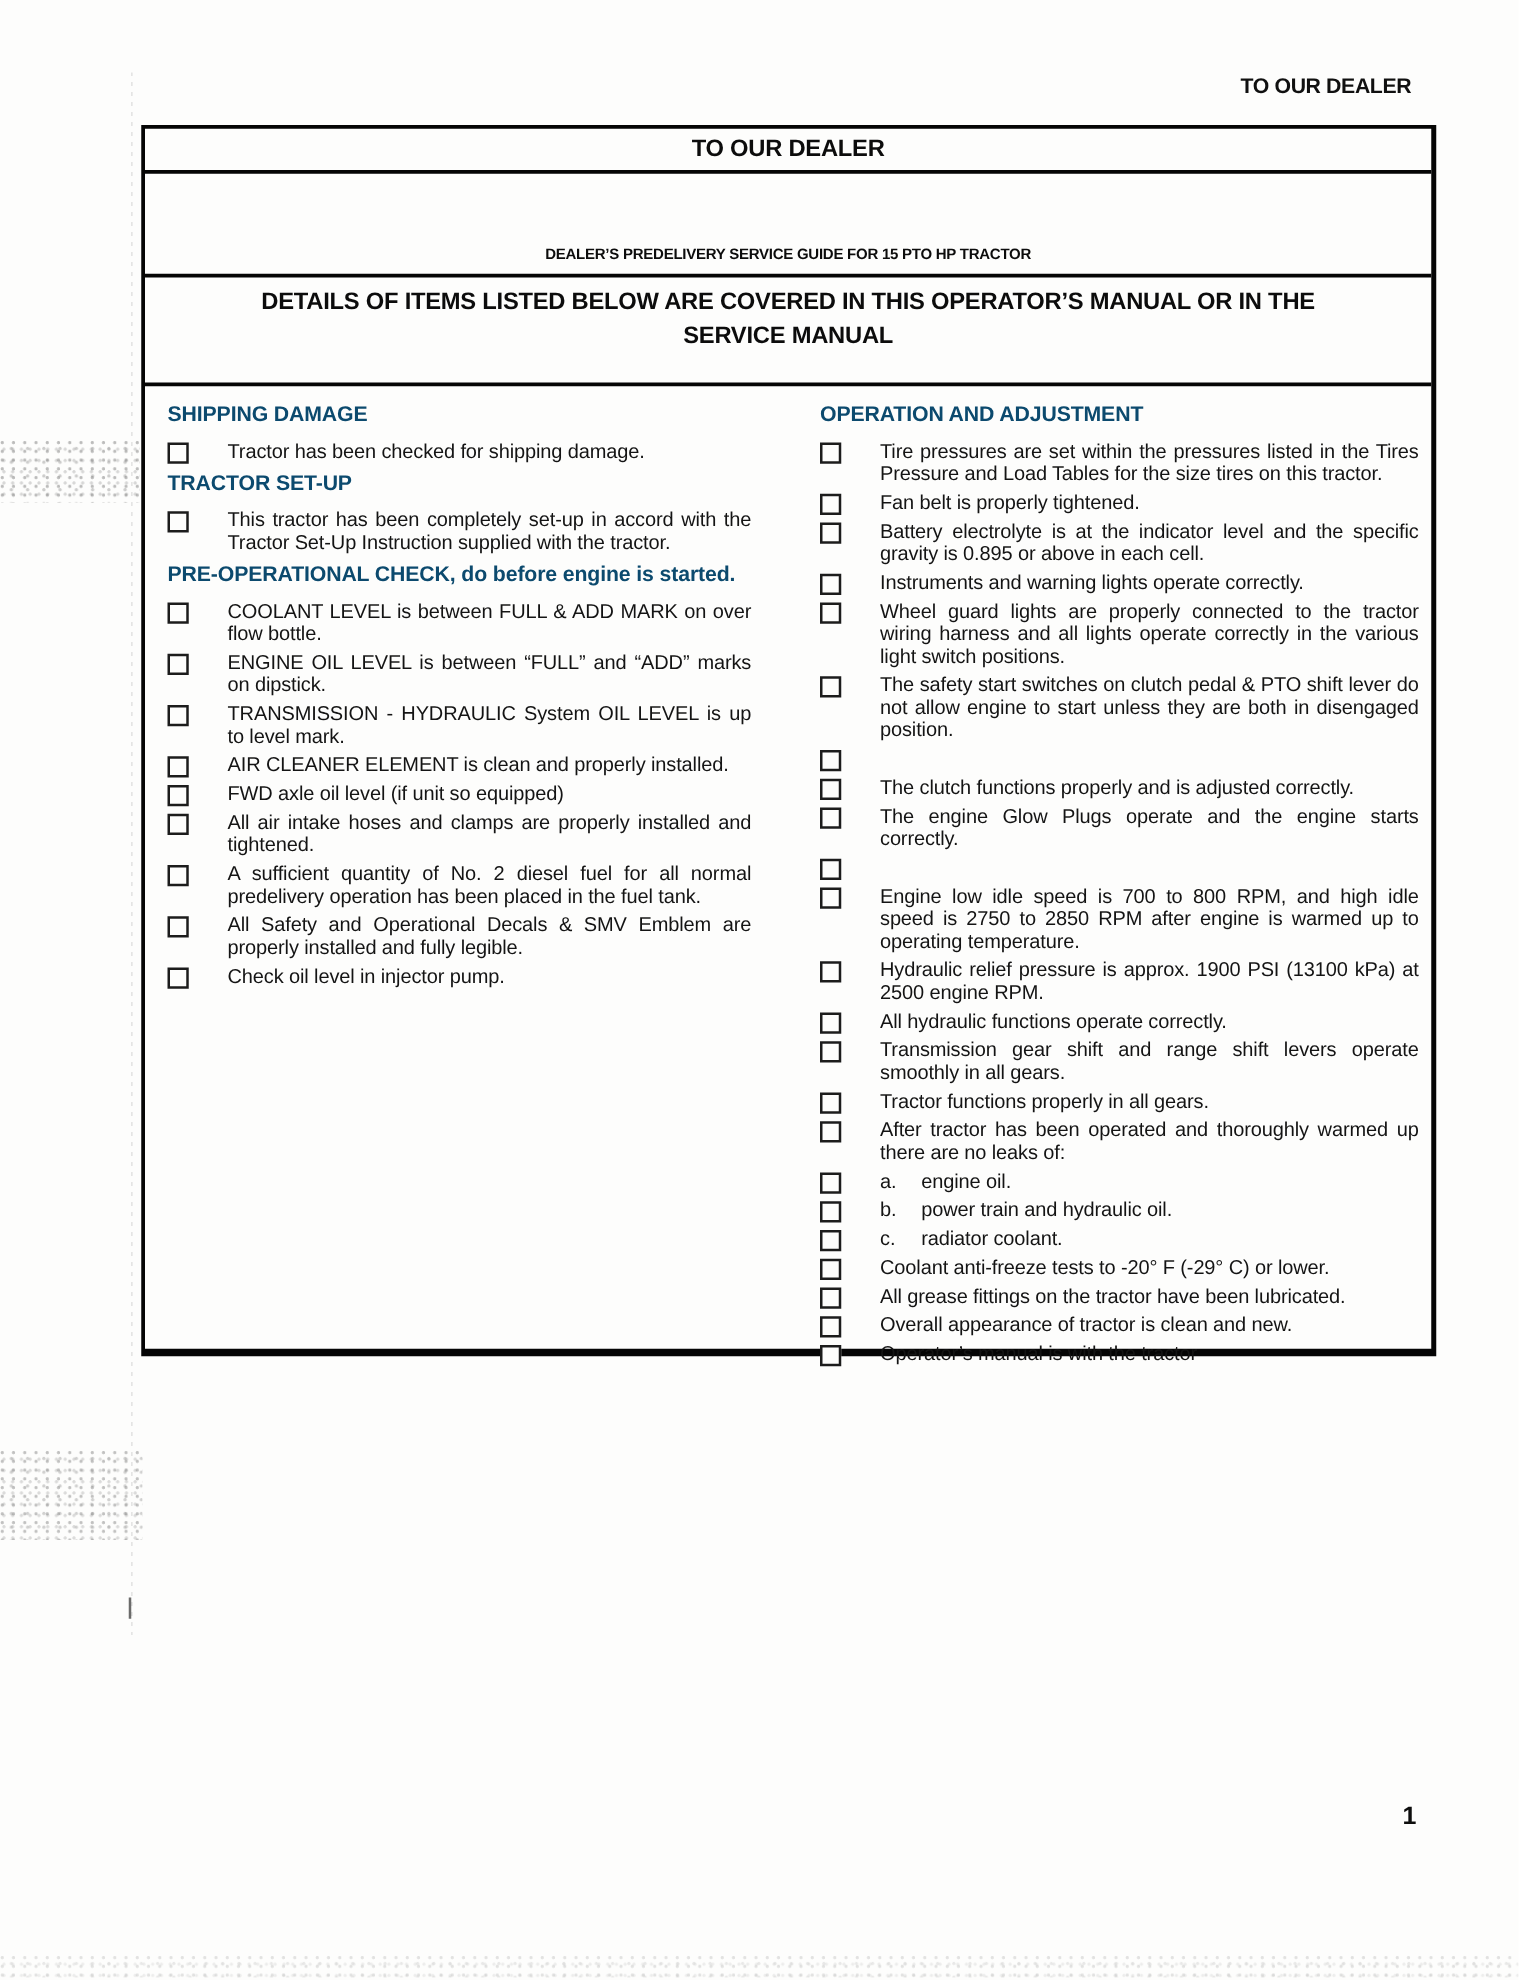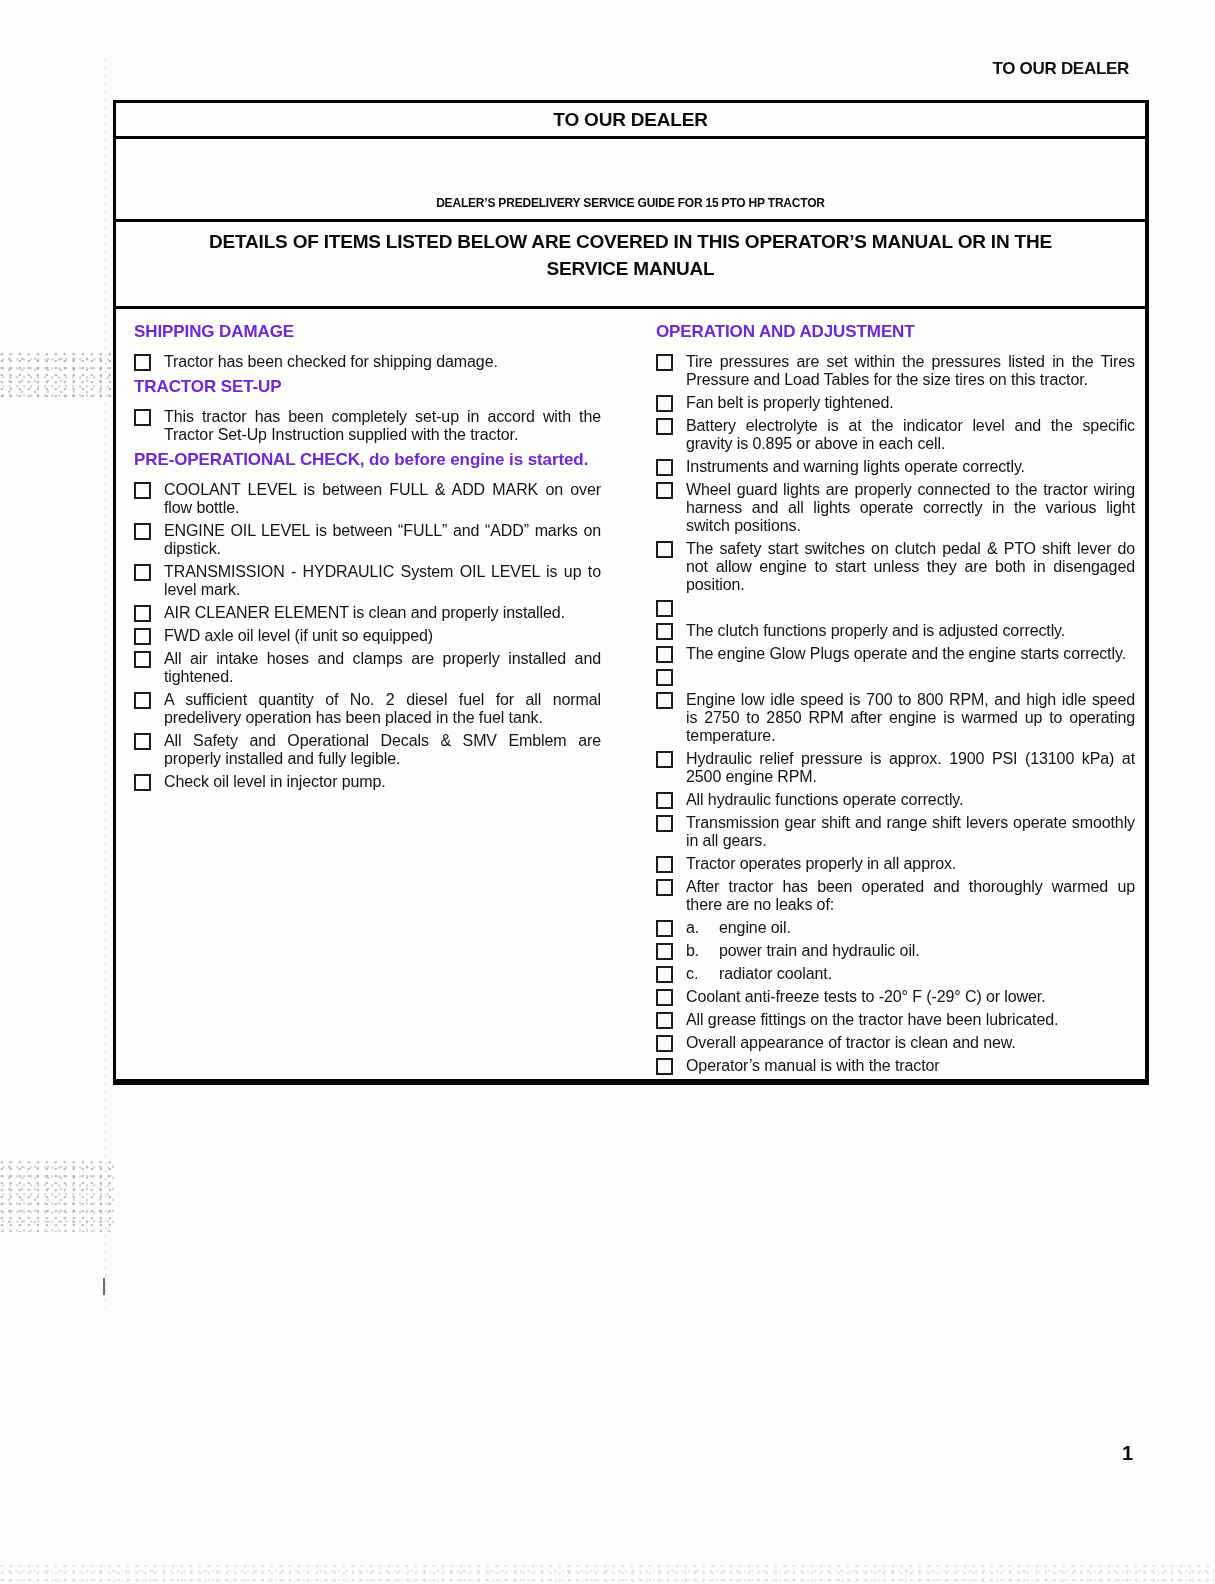--- a/index.html
+++ b/index.html
@@ -72,35 +72,35 @@
   .box-note     { font-size: 19px; line-height: 27px; padding: 6px 0 24px; }
 
   
   .content { display: flex; padding: 10px 0 0 18px; }
   .col-left  { width: 467px; }
   .col-right { width: 479px; margin-left: 55px; }
 
   .section-heading {
     font-size: 17px; font-weight: 700; line-height: 22px;
     margin: 4px 0 10px 0;
-    color: #6d28d9; letter-spacing: -0.1px;
+    color: #0c4a6e; letter-spacing: -0.1px;
   }
   .col > .section-heading:first-child { margin-top: 2px; }
 
   .item { display: flex; align-items: flex-start; margin-bottom: 5px; }
   .checkbox {
     flex: 0 0 13px;
     width: 13px; height: 13px;
     border: 2px solid #1c1c1c;
     margin-top: 1px;
     background: #fdfdfc;
   }
   .item-text {
     flex: 1;
-    margin-left: 13px;
+    margin-left: 31px;
     font-size: 16px; line-height: 18px;
     text-align: justify;
     color: #141414;
     letter-spacing: -0.1px;
   }
   .prefix { display: inline-block; width: 33px; }
 </style>
 </head>
 <body>
 
@@ -222,21 +222,21 @@
           <div class="item">
             <span class="checkbox"></span>
             <div class="item-text">All hydraulic functions operate correctly.</div>
           </div>
           <div class="item">
             <span class="checkbox"></span>
             <div class="item-text">Transmission gear shift and range shift levers operate smoothly in all gears.</div>
           </div>
           <div class="item">
             <span class="checkbox"></span>
-            <div class="item-text">Tractor operates properly in all approx.</div>
+            <div class="item-text">Tractor functions properly in all gears.</div>
           </div>
           <div class="item">
             <span class="checkbox"></span>
             <div class="item-text">After tractor has been operated and thoroughly warmed up there are no leaks of:</div>
           </div>
           <div class="item">
             <span class="checkbox"></span>
             <div class="item-text"><span class="prefix">a.</span><span>engine oil.</span></div>
           </div>
           <div class="item">

